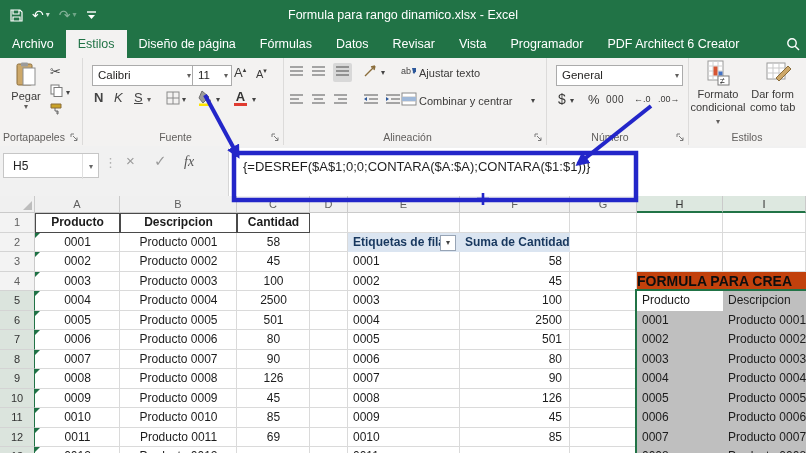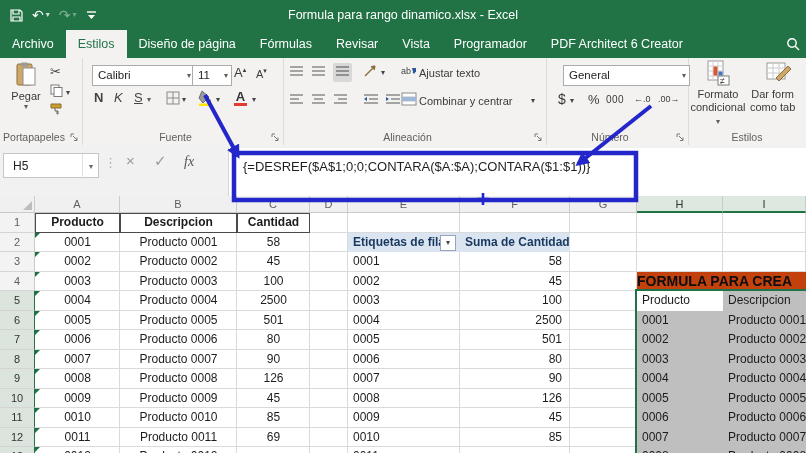--- a/index.html
+++ b/index.html
@@ -95,20 +95,21 @@
     </span>
   </div>
   <div id="win-title">Formula para rango dinamico.xlsx  -  Excel</div>
 </div>
 
 <div id="tabbar">
   <div class="tab">Archivo</div>
     <div class="tab active">Estilos</div>
     <div class="tab">Diseño de página</div>
     <div class="tab">Fórmulas</div>
+    <div class="tab">Datos</div>
     <div class="tab">Revisar</div>
     <div class="tab">Vista</div>
     <div class="tab">Programador</div>
     <div class="tab">PDF Architect 6 Creator</div>
     <div class="tab-search">
     <svg width="14" height="14" viewBox="0 0 14 14">
         <circle cx="6" cy="6" r="4.2" fill="none" stroke="#fff" stroke-width="1.4"></circle>
         <path d="M9.2 9.2 L13 13" stroke="#fff" stroke-width="1.4"></path>
       </svg>
   </div>
@@ -240,21 +241,21 @@
     <span class="icnbtn mini-caret" style="left:248px;top:38px;">▾</span>
     <div class="grouplabel">Alineación</div>
     <span class="launcher">
       <svg width="9" height="9" viewBox="0 0 9 9">
           <path d="M1 4 V1 h3 M3 3 l4 4 M7 4.5 V7.5 H4" fill="none" stroke="#7a7a7a"></path>
         </svg>
     </span>
   </div>
 
   <div class="grp" style="left:546px;width:142px;">
-    <div class="combo" style="left:10px;top:7px;width:120px;margin-left:7px;">
+    <div class="combo" style="left:10px;top:7px;width:120px;">
       <span>General</span>
       <span class="car">▾</span>
     </div>
     <span class="icnbtn" style="left:12px;top:33px;font-size:14px;color:#3b3a39;">$</span>
     <span class="icnbtn mini-caret" style="left:24px;top:38px;">▾</span>
     <span class="icnbtn" style="left:42px;top:34px;font-size:13px;color:#3b3a39;">%</span>
     <span class="icnbtn" style="left:60px;top:36px;font-size:10px;letter-spacing:.5px;color:#3b3a39;">000</span>
     <span class="icnbtn" style="left:88px;top:36px;font-size:9px;color:#3b3a39;">←.0</span>
     <span class="icnbtn" style="left:112px;top:36px;font-size:9px;color:#3b3a39;">.00→</span>
     <div class="grouplabel">Número</div>

